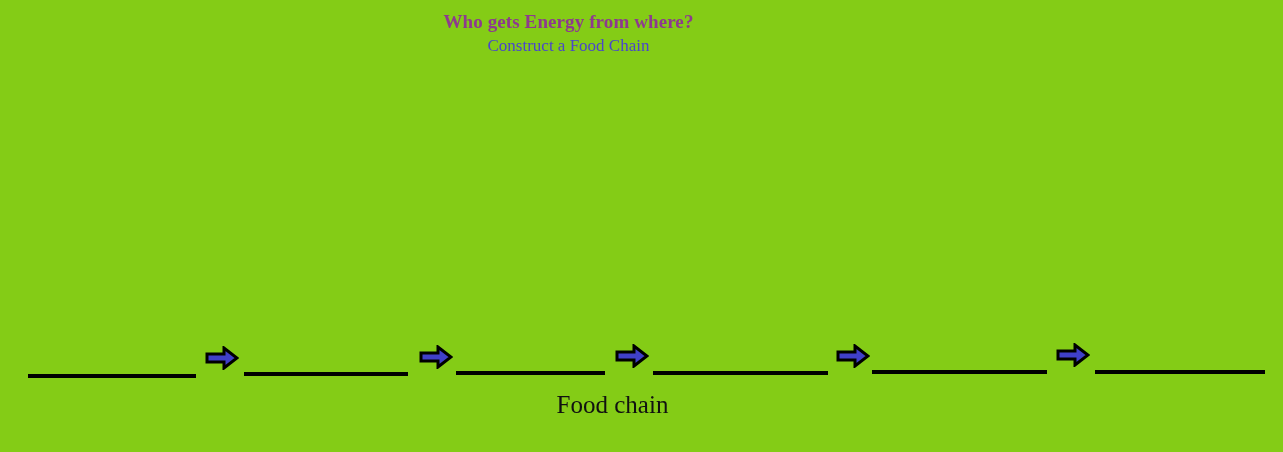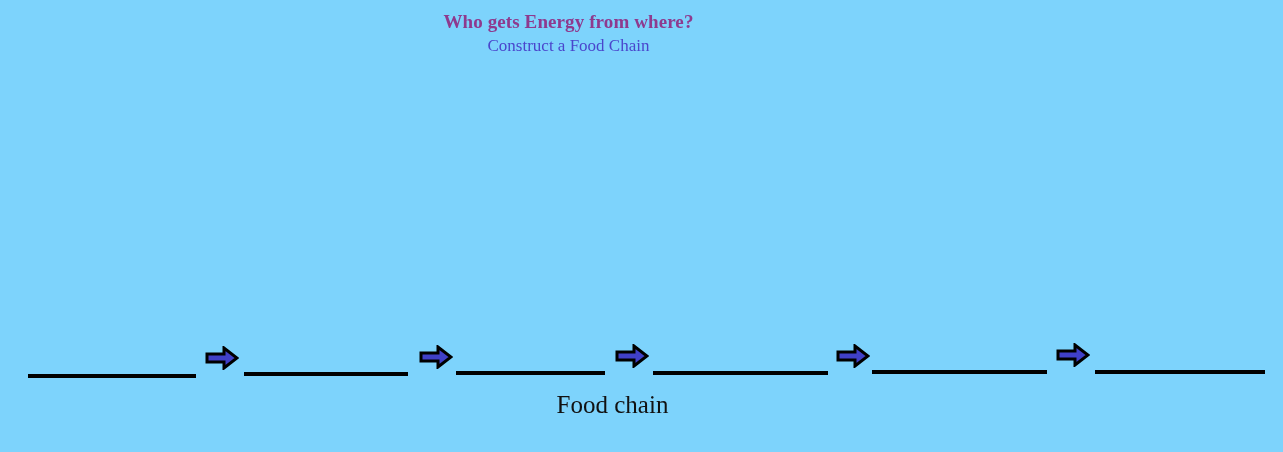--- a/index.html
+++ b/index.html
@@ -7,21 +7,21 @@
     padding: 0;
     background: #ffffff;
   }
   body {
     font-family: "Liberation Serif", "DejaVu Serif", serif;
   }
   #worksheet {
     position: relative;
     width: 1283px;
     height: 452px;
-    background: #7dd3fc;
+    background: #84cc16;
     overflow: hidden;
   }
 
   
   .title {
     position: absolute;
     left: 0;
     top: 11px;
     width: 1283px;
     text-align: center;

